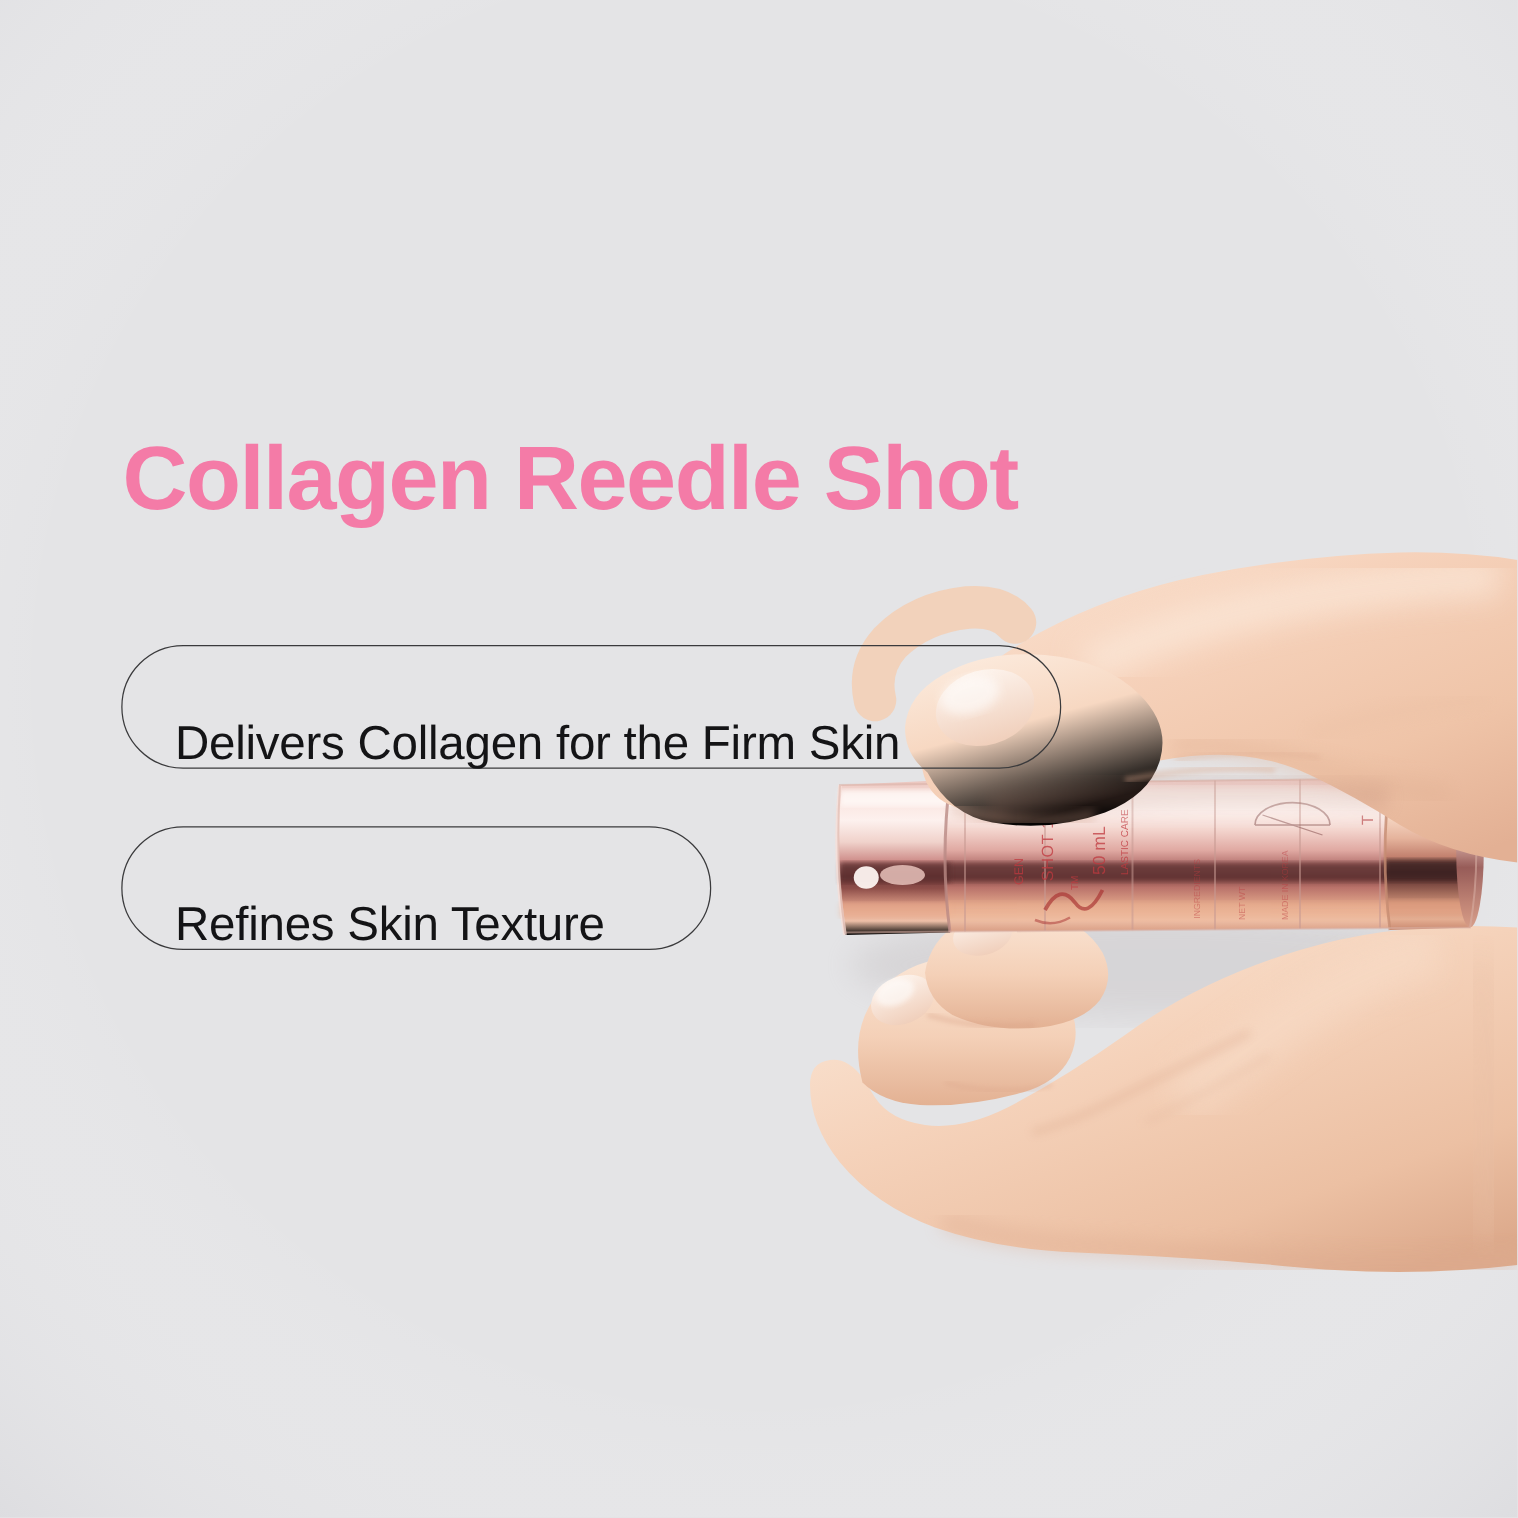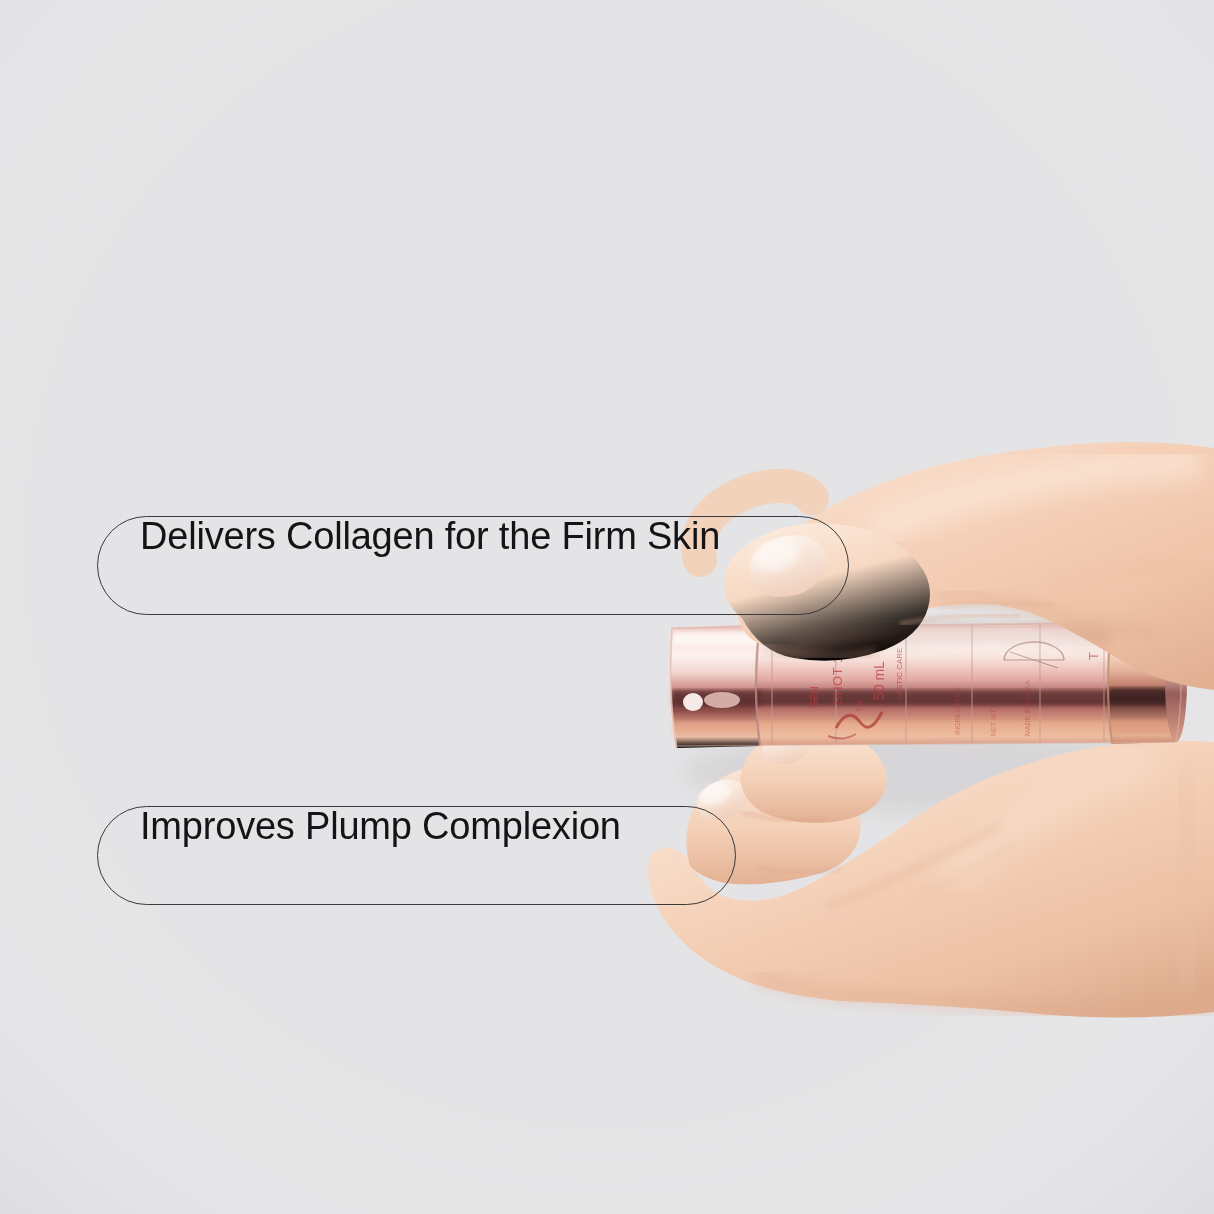--- a/index.html
+++ b/index.html
@@ -22,21 +22,21 @@
     letter-spacing:-1.2px;
     color:#f47ba7;
     font-stretch:condensed;
     white-space:pre;
   }
   #headline .hl{display:block;}
 
   
   .pill{
     position:absolute;z-index:5;
-    display:flex;align-items:flex-start;
+    display:flex;align-items:flex-end;
     box-sizing:border-box;
     border:1.6px solid #3a3a3c;
     border-radius:999px;
     background:transparent;
     padding:0 42px;
     height:99px;
   }
   .pill .ptxt{
     font-size:38px;
     color:#141416;
@@ -326,22 +326,23 @@
                Q800 484 812 498" fill="none" stroke="#f3cfb6" stroke-width="34" opacity="0.9" stroke-linecap="round"></path>
 
       <path d="M900 624 Q960 612 1020 616" fill="none" stroke="#dca98d" stroke-width="5" opacity="0.4" filter="url(#soft2)"></path>
       <path d="M940 608 Q1000 598 1056 606" fill="none" stroke="#dca98d" stroke-width="4" opacity="0.3" filter="url(#soft2)"></path>
 
       <path d="M790 636 Q940 616 1110 628 L1110 648 Q940 638 790 656 Z" fill="#b5806e" opacity="0.22" filter="url(#soft7)"></path>
     </g>
   </svg>
 
   <div id="headline">
+    <span class="hl">Collagen Reedle Shot</span>
   </div>
 
   <div class="pill" id="pill0">
     <span class="ptxt">Delivers Collagen for the Firm Skin</span>
   </div>
-  <div class="pill" id="pill2">
-    <span class="ptxt">Improves Plump Complexion</span>
+  <div class="pill" id="pill1">
+    <span class="ptxt">Refines Skin Texture</span>
   </div>
 
 </div>
 
 </body></html>

